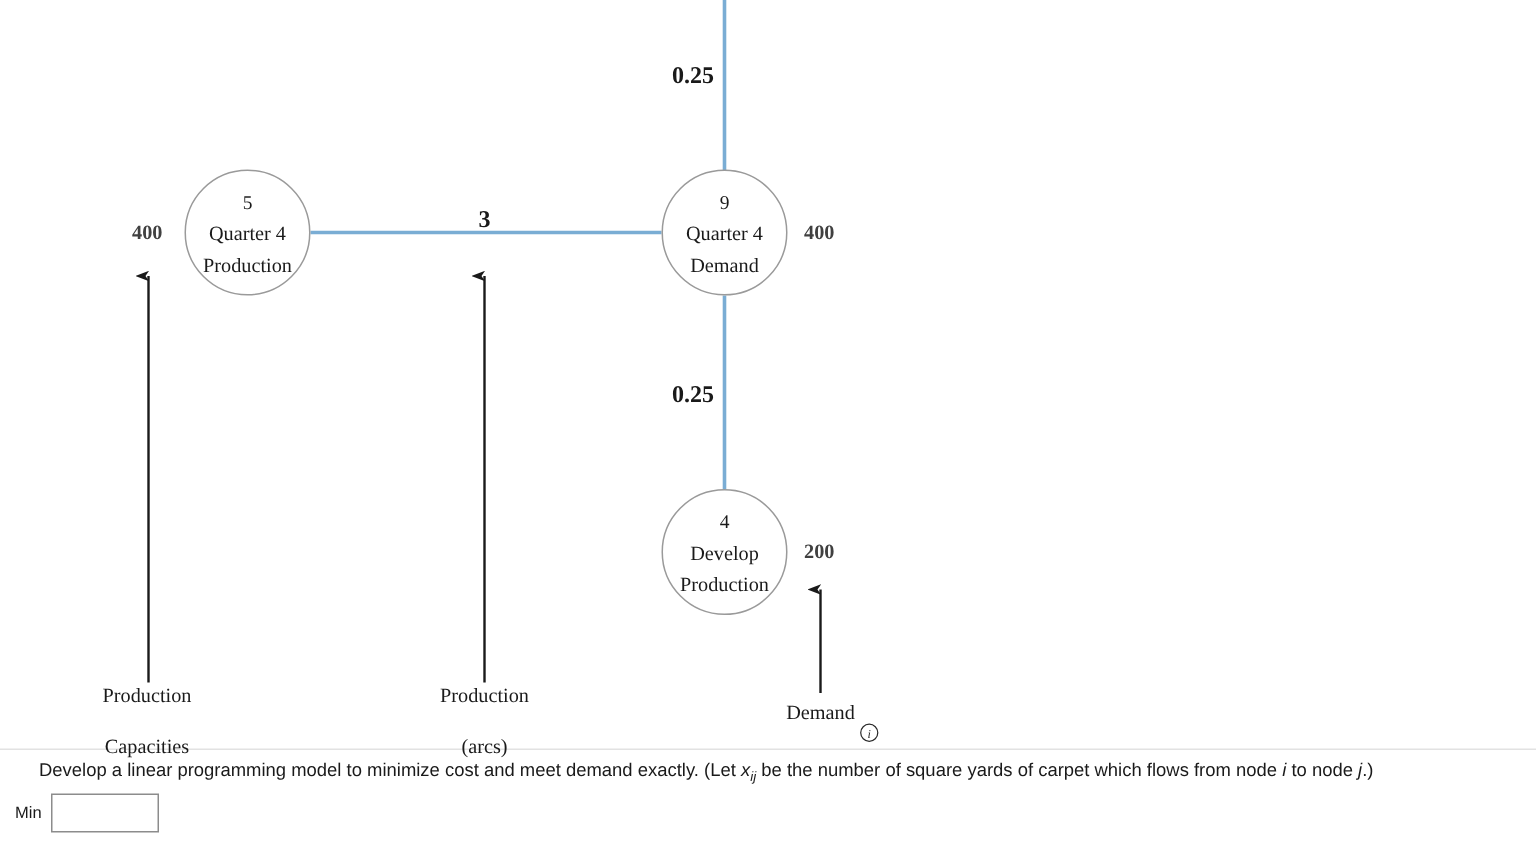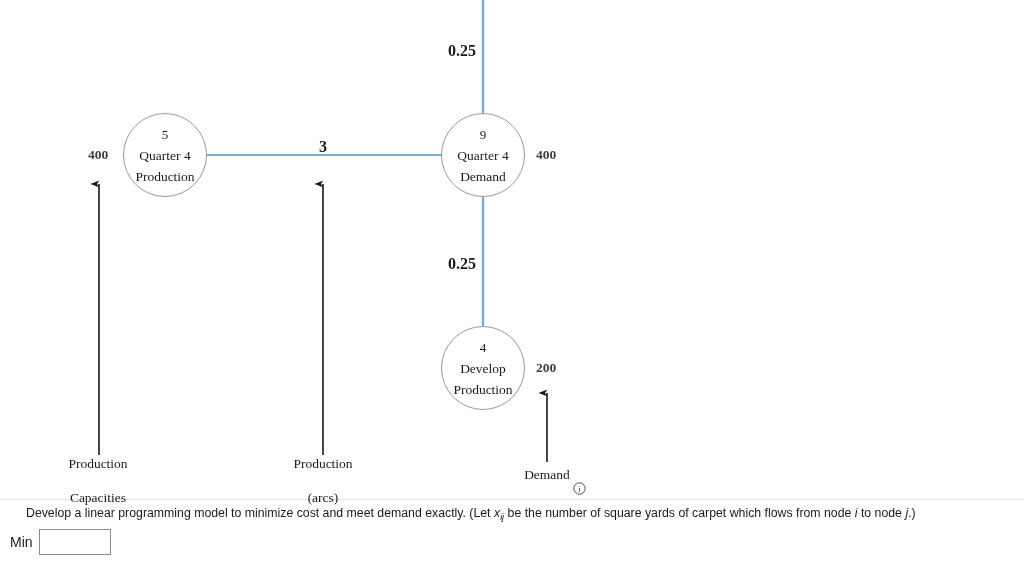--- a/index.html
+++ b/index.html
@@ -99,21 +99,21 @@
   .q-text sub { font-size: 9px; font-style: italic; }
   .min-row {
     position: absolute;
     left: 10px;
     top: 29px;
     display: flex;
     align-items: center;
   }
   .min-label {
     font-family: "Liberation Sans", sans-serif;
-    font-size: 14px;
+    font-size: 11px;
     color: #1a1a1a;
     margin-right: 6px;
   }
   .min-input {
     width: 72px;
     height: 26px;
     border: 1px solid #8c8c8c;
     background: #ffffff;
     box-sizing: border-box;
     font-family: "Liberation Sans", sans-serif;

